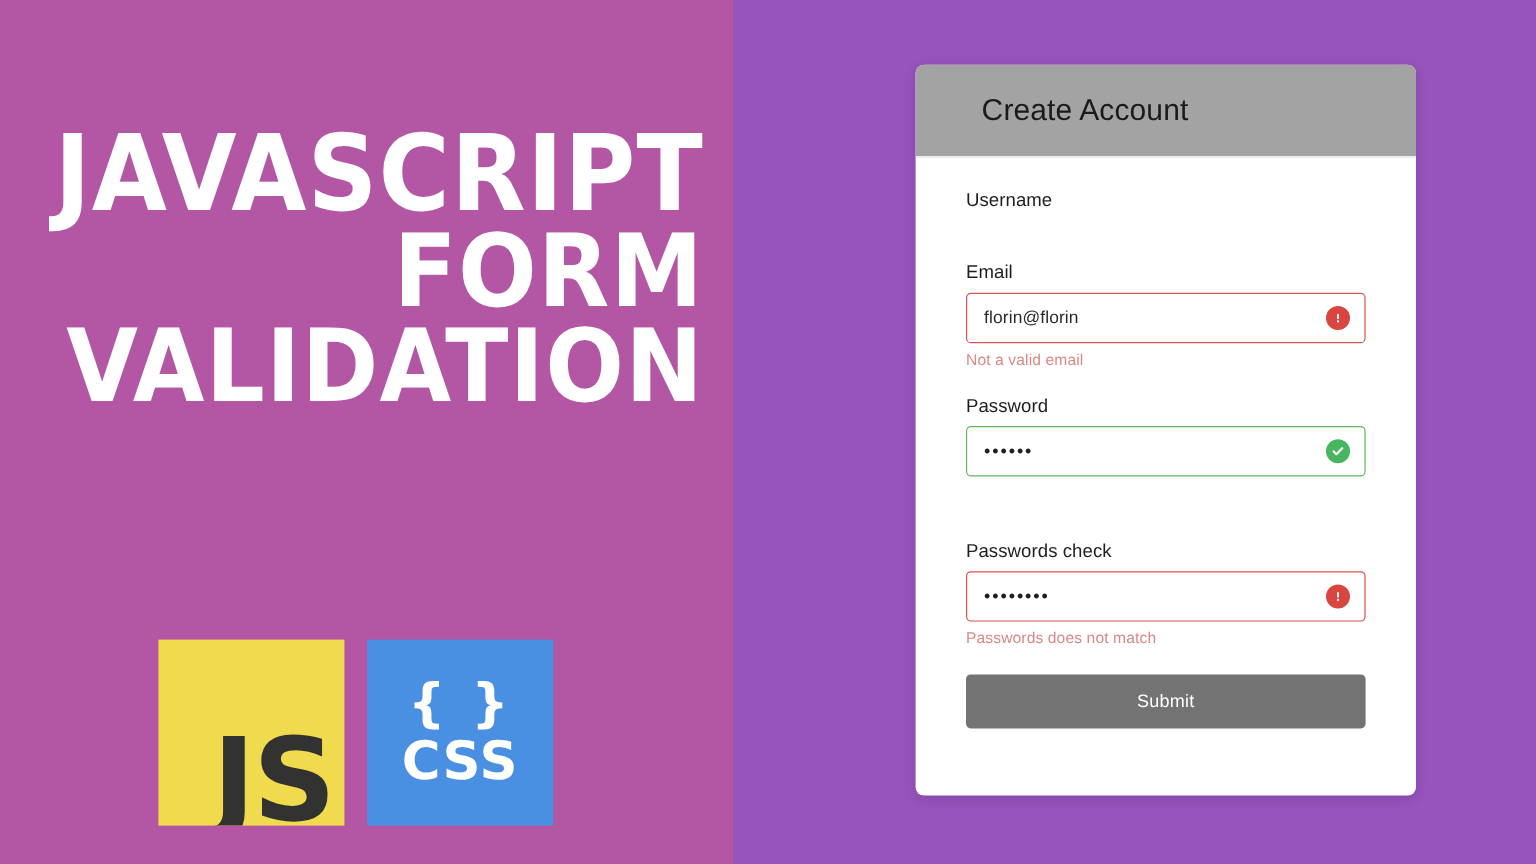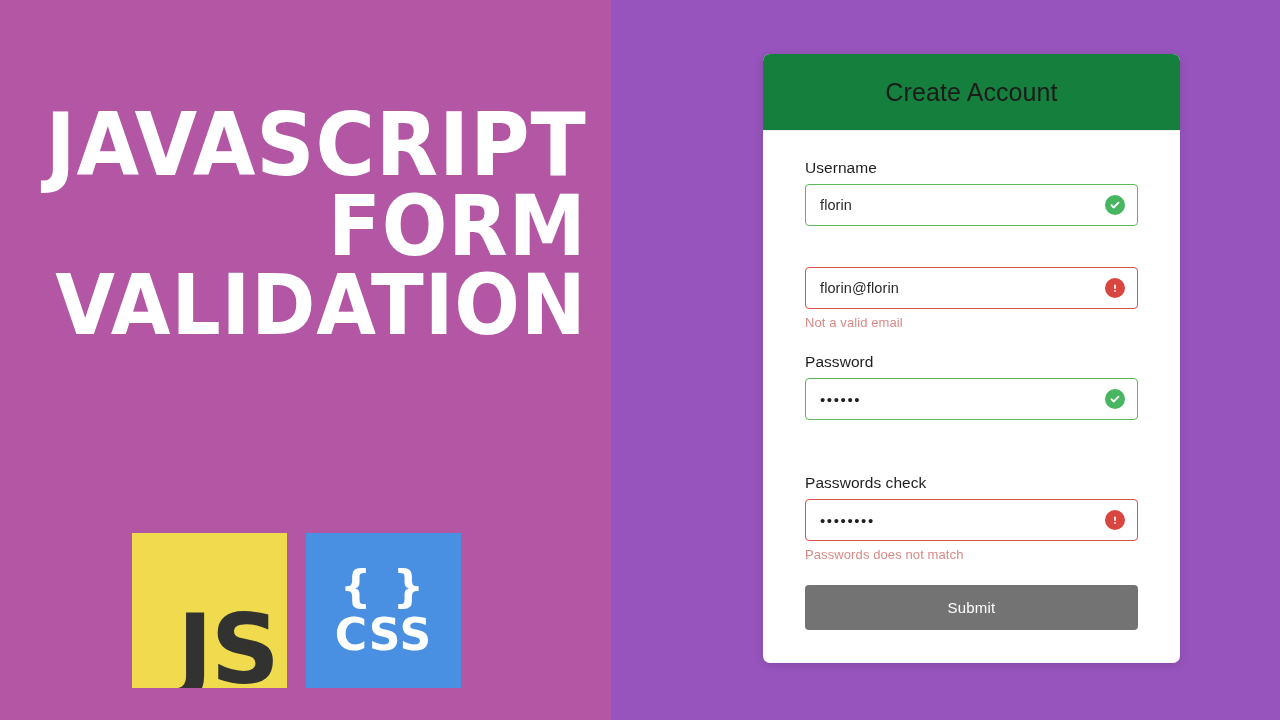--- a/index.html
+++ b/index.html
@@ -134,27 +134,26 @@
     background: #ffffff;
     border-radius: 7px;
     box-shadow: 0 2px 10px rgba(0,0,0,0.13);
     overflow: hidden;
     display: flex;
     flex-direction: column;
   }
 
   .card-header {
     height: 77px;
-    background: #15803d;
+    background: #a3a3a3;
     border-bottom: 1px solid #ececed;
     display: flex;
     align-items: center;
-    padding: 0 42px;
+    padding: 0 55px;
     flex: 0 0 77px;
-    justify-content: center;
   }
 
   .card-title {
     font-size: 25px;
     font-weight: 400;
     color: #1b1b1b;
     letter-spacing: 0.1px;
   }
 
   .card-body {
@@ -284,36 +283,27 @@
     <div class="card">
 
       <div class="card-header">
         <h1 class="card-title">Create Account</h1>
       </div>
 
       <div class="card-body">
 
         <div class="field">
           <label class="field-label">Username</label>
-          <div class="input-wrap">
-            <div class="input-box valid">
-              <span class="input-value">florin</span>
-            </div>
-            <span class="status-icon ok">
-              <svg width="12" height="12" viewBox="0 0 12 12">
-                <path d="M2.4 6.2 L4.7 8.5 L9.5 3.6" fill="none" stroke="#ffffff" stroke-width="1.8" stroke-linecap="round" stroke-linejoin="round"></path>
-              </svg>
-            </span>
-          </div>
           <div class="field-error"></div>
         </div>
 
         <div class="spacer-sm"></div>
 
         <div class="field">
+          <label class="field-label">Email</label>
           <div class="input-wrap">
             <div class="input-box invalid">
               <span class="input-value">florin@florin</span>
             </div>
             <span class="status-icon err">
               <svg width="12" height="12" viewBox="0 0 12 12">
                 <rect x="5.2" y="2.4" width="1.6" height="4.6" rx="0.8" fill="#ffffff"></rect>
                 <circle cx="6" cy="8.9" r="0.95" fill="#ffffff"></circle>
               </svg>
             </span>

